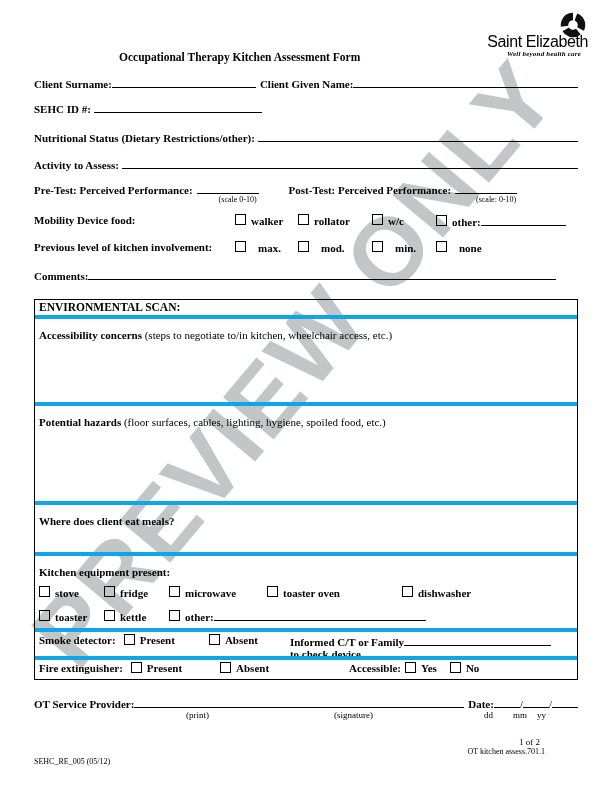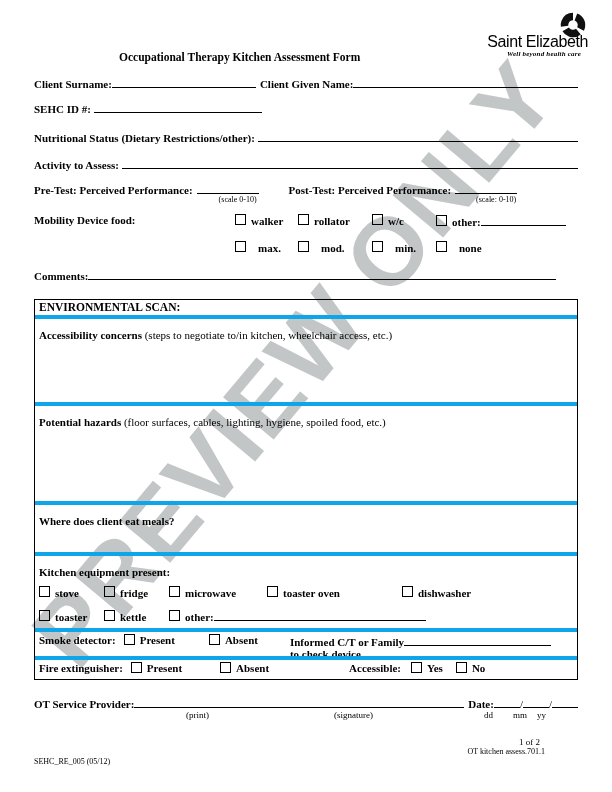--- a/index.html
+++ b/index.html
@@ -121,20 +121,21 @@
         <span>w/c</span>
       </span>
       <span class="cbi" style="left:402px;right:20px">
         <span class="cb"></span>
         <span>other:</span>
         <span class="ul" style="width:85px"></span>
       </span>
     </div>
 
     <div class="posrow" style="margin-top:13px">
+      <span class="b">Previous level of kitchen involvement:</span>
       <span class="cbi" style="left:201px">
         <span class="cb" style="margin-right:12px"></span>
         <span>max.</span>
       </span>
       <span class="cbi" style="left:264px">
         <span class="cb" style="margin-right:12px"></span>
         <span>mod.</span>
       </span>
       <span class="cbi" style="left:338px">
         <span class="cb" style="margin-right:12px"></span>
@@ -230,21 +231,21 @@
         <span class="b">Fire extinguisher:</span>
         <span class="cbg" style="margin-left:8px">
           <span class="cb"></span>
           <span>Present</span>
         </span>
         <span class="cbg" style="margin-left:38px">
           <span class="cb"></span>
           <span>Absent</span>
         </span>
         <span class="b" style="margin-left:80px">Accessible:</span>
-        <span class="cbg" style="margin-left:10px">
+        <span class="cbg" style="margin-left:4px">
           <span class="cb"></span>
           <span>Yes</span>
         </span>
         <span class="cbg" style="margin-left:13px">
           <span class="cb"></span>
           <span>No</span>
         </span>
       </div>
     </div>
 

